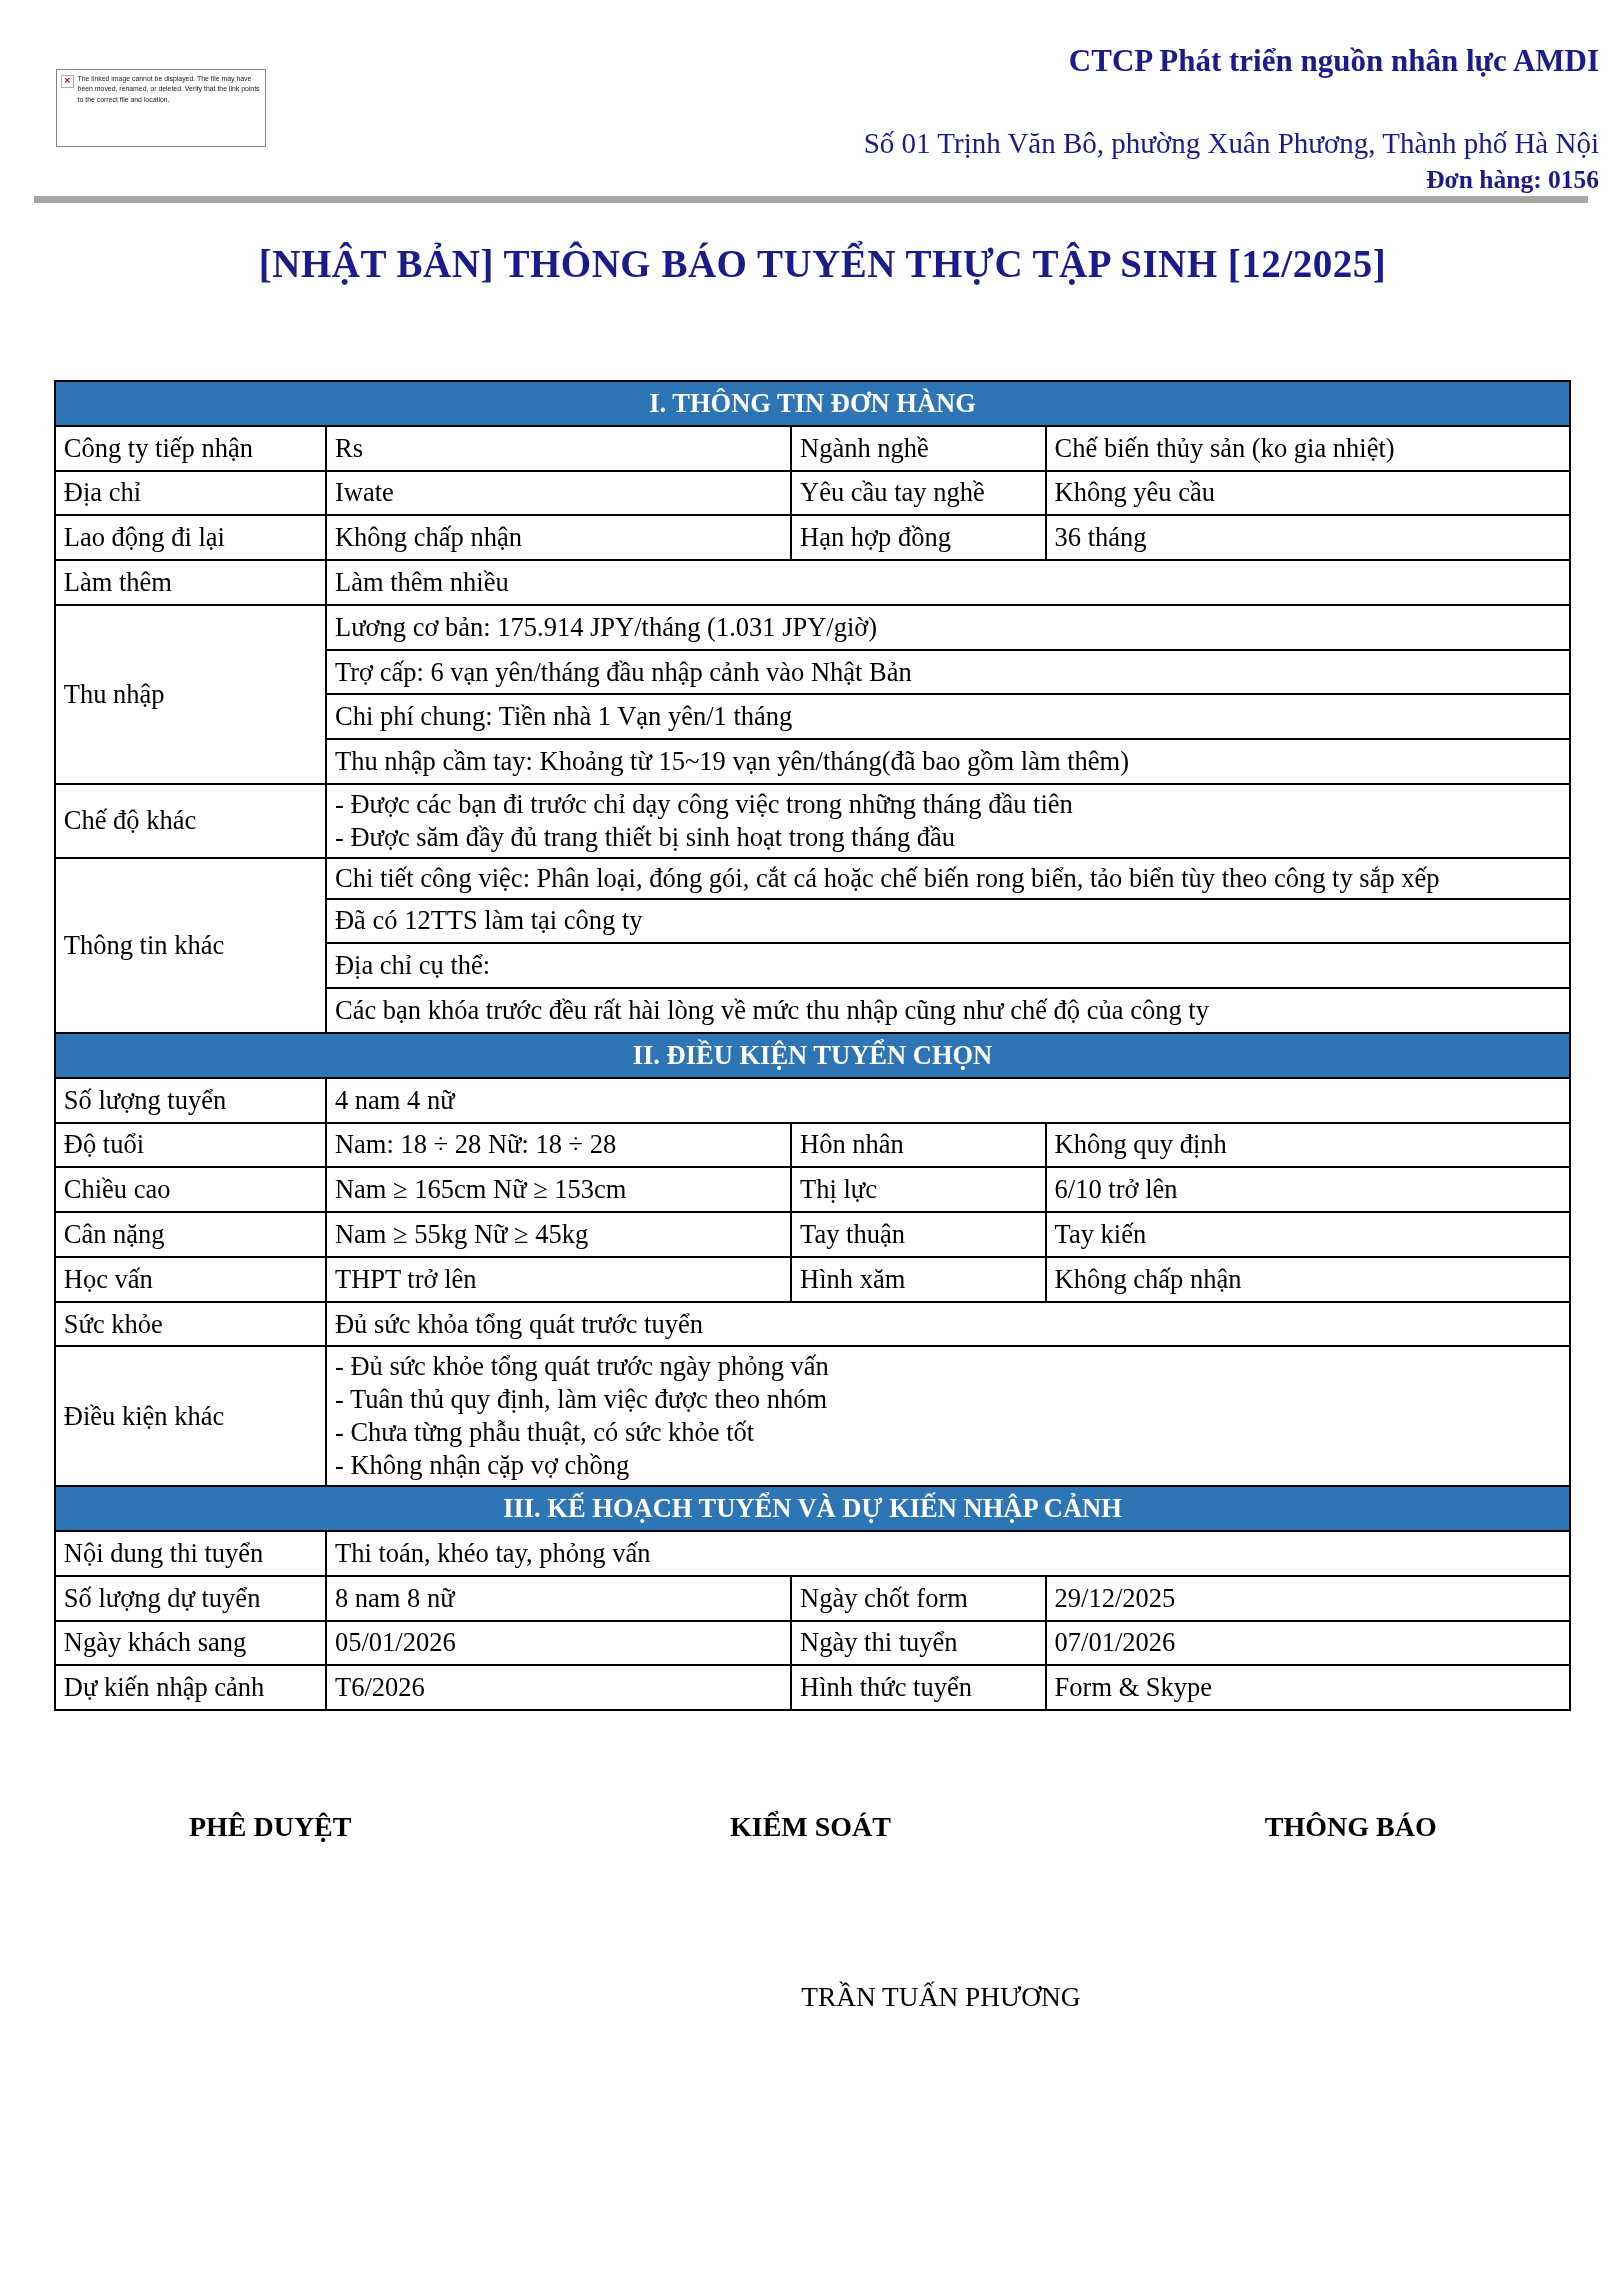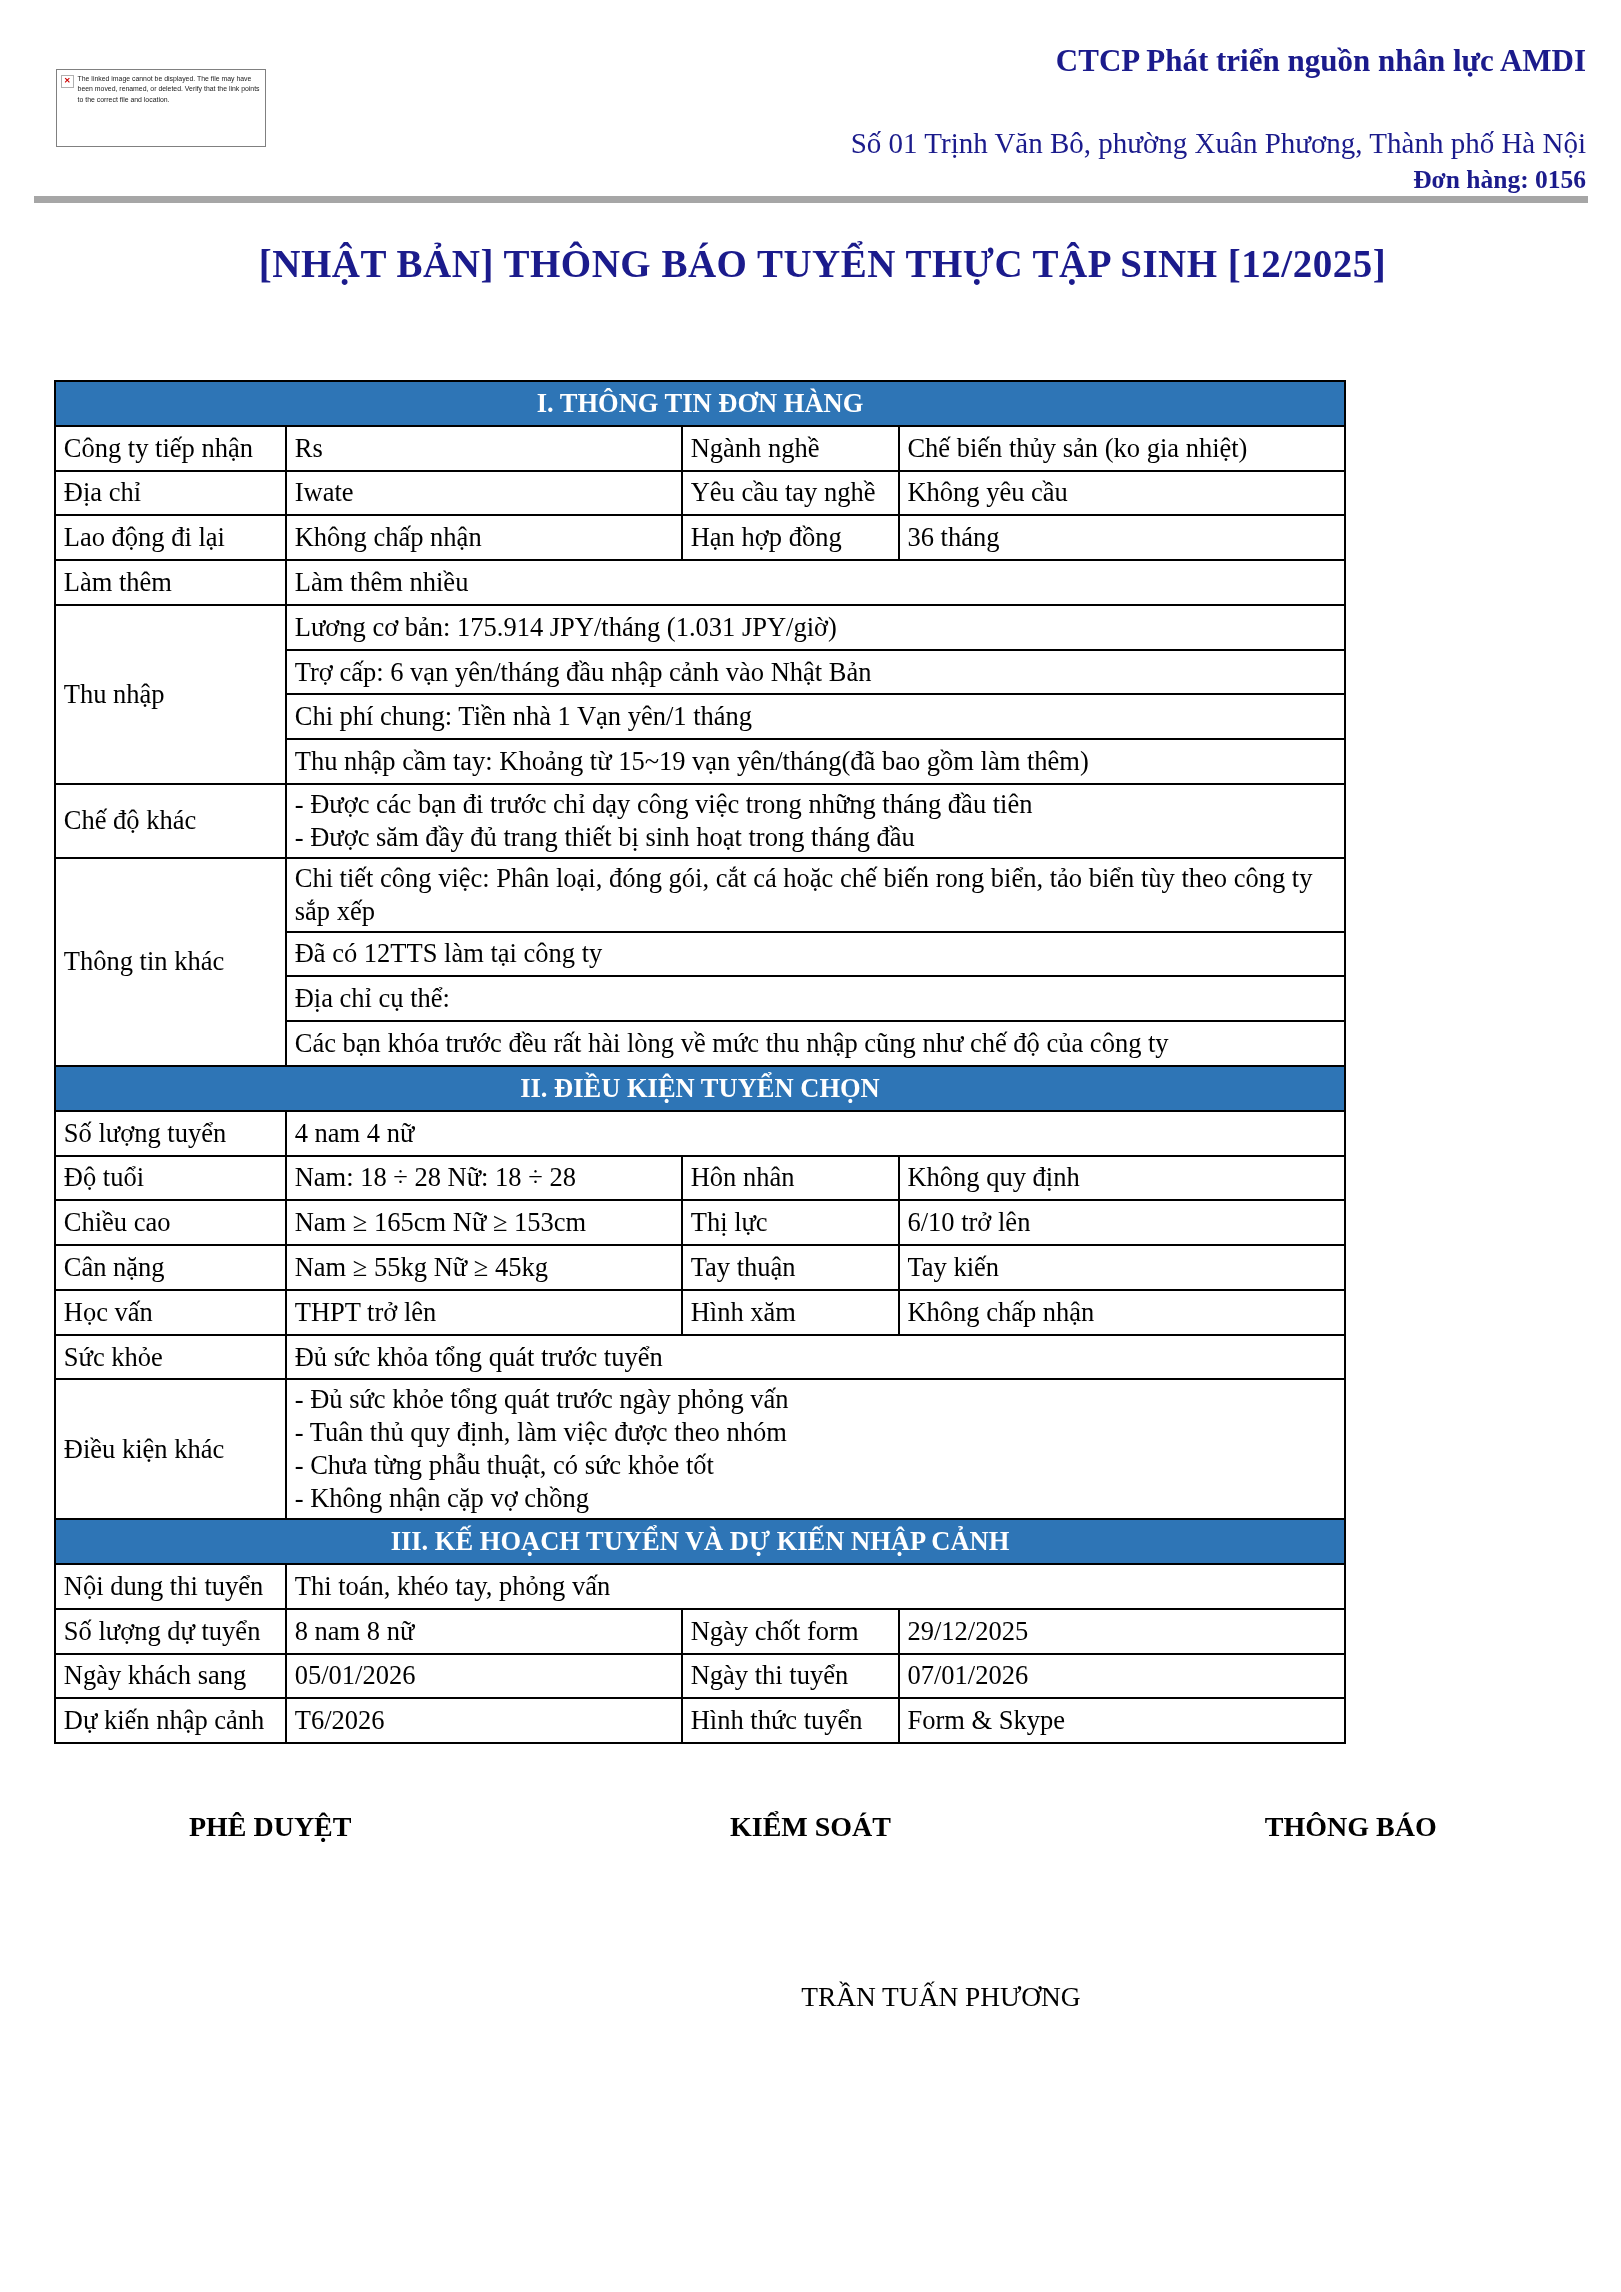--- a/index.html
+++ b/index.html
@@ -19,35 +19,35 @@
   .broken-icon {
     flex:0 0 auto; width:10.8px; height:10.8px; margin-top:1px;
     border:1px solid #b0b0b0; color:#cc0000;
     font:bold 7.8px/9.8px "Liberation Sans", sans-serif; text-align:center;
   }
   .broken-text {
     font:6.9px/1.5 "Liberation Sans", sans-serif; color:#1a1a1a;
   }
 
   
-  .hdr { position:absolute; top:41px; right:35px; text-align:right; color:var(--navy,#1b1b8c); }
+  .hdr { position:absolute; top:41px; right:22px; text-align:right; color:var(--navy,#1b1b8c); }
   .hdr-company { font-size:31px; font-weight:bold; line-height:39px; }
   .hdr-address { font-size:29px; line-height:39px;margin-top:44px; }
   .hdr-order   { font-size:25.5px; font-weight:bold; line-height:33px; }
 
   .divider { position:absolute; top:196px; left:34px; width:1554px; height:6.9px; background:var(--divider-gray,#a6a6a6); }
 
   .page-title {
     position:absolute; top:241px; left:12px; width:100%; text-align:center;
     font-size:39px; font-weight:bold; color:var(--navy,#1b1b8c); letter-spacing:0.5px;
   }
 
   
   table.doc {
-    position:absolute; top:380px; left:54px; width:1292px;
+    position:absolute; top:380px; left:54px; width:1517px;
     border-collapse:collapse; table-layout:fixed;
     border:2.9px solid #000;
   }
   table.doc td {
     border:2px solid #000; font-size:26.5px; line-height:33px;
     padding:2.9px 7.8px; vertical-align:middle; word-wrap:break-word;
   }
   td.sec {
     background:var(--section-blue,#2e75b6); color:#fff; font-weight:bold;
     text-align:center; font-size:28px; height:37px; padding:1px 7.8px;

